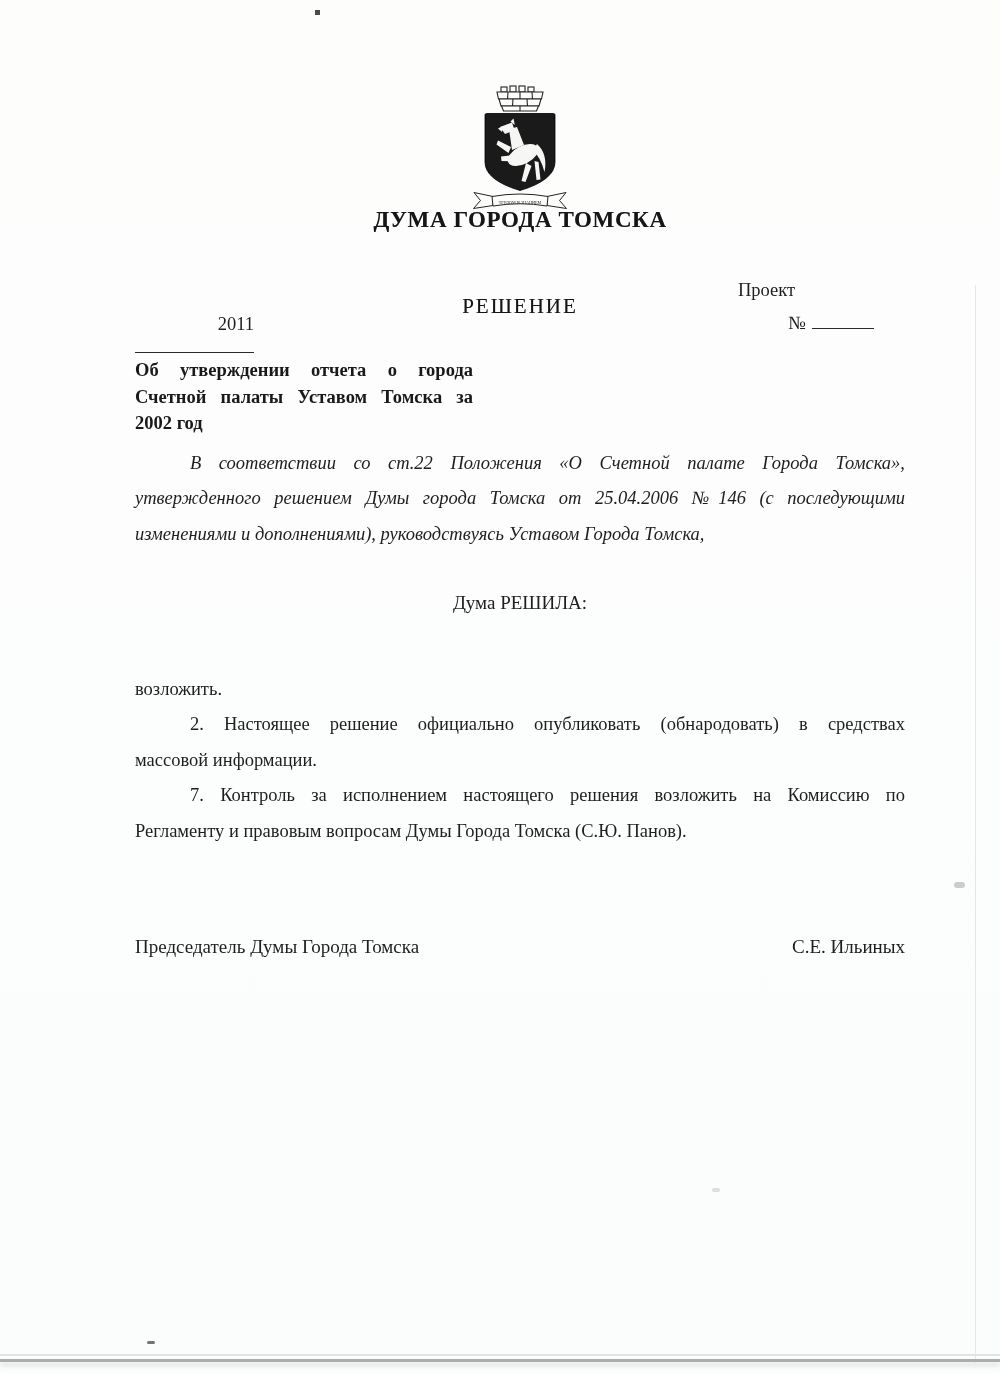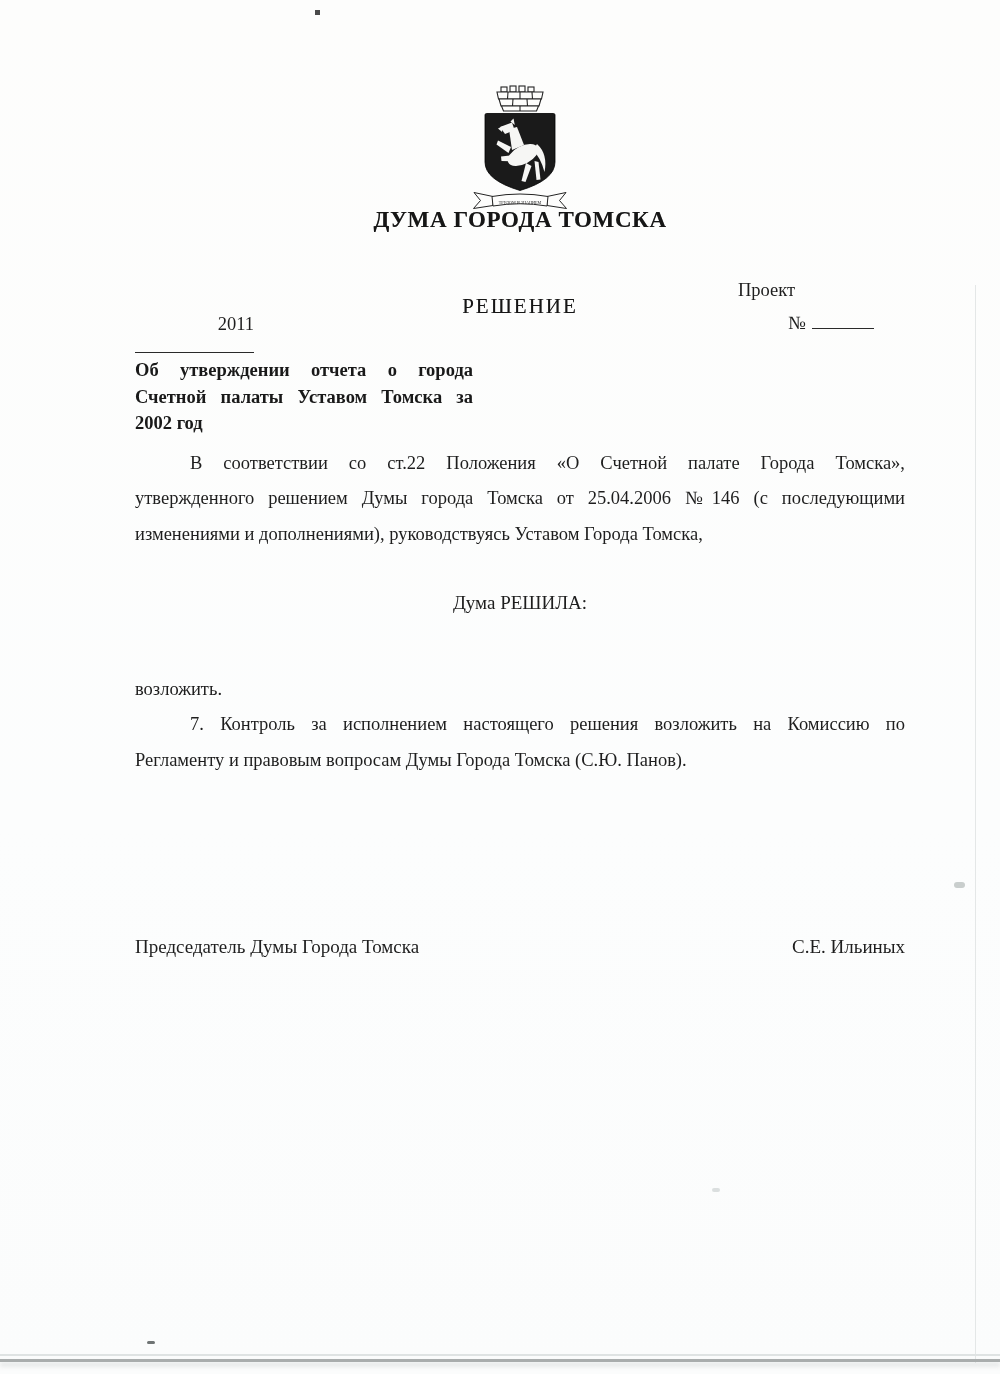--- a/index.html
+++ b/index.html
@@ -53,21 +53,21 @@
     display: inline-block; width: 119px;
     border-bottom: 1.6px solid #2a2a2a;
     text-align: right; padding-bottom: 17px;
   }
 
   
   .subject {
     position: absolute; left: 135px; top: 357px; width: 338px;
     font-weight: 700; font-size: 18.5px; line-height: 26.5px; color: #191919;
   }
-  .intro { position: absolute; left: 135px; top: 446px; width: 770px; font-size: 18.5px; line-height: 35.4px; }
+  .intro { position: absolute; left: 135px; top: 446px; width: 770px; font-size: 18.5px; line-height: 35.4px; font-style: italic; }
   .resolution-heading {
     position: absolute; left: 135px; top: 592px; width: 770px;
     text-align: center; font-size: 19px;
   }
   .items { position: absolute; left: 135px; top: 672px; width: 770px; font-size: 18.5px; line-height: 35.4px; }
 
   .jline { text-align: justify; text-align-last: justify; }
   .lline { text-align: left; text-align-last: left; }
   .indent { text-indent: 55px; }
 
@@ -161,20 +161,24 @@
     <div class="lline">изменениями и дополнениями), руководствуясь Уставом Города Томска,</div>
   </div>
 
   <div class="resolution-heading">Дума РЕШИЛА:</div>
 
   <div class="items">
     <div>
       <div class="lline">возложить.</div>
     </div>
     <div>
+      <div class="jline indent">2. Настоящее решение официально опубликовать (обнародовать) в средствах</div>
+      <div class="lline">массовой информации.</div>
+    </div>
+    <div>
       <div class="jline indent">7. Контроль за исполнением настоящего решения возложить на Комиссию по</div>
       <div class="lline">Регламенту и правовым вопросам Думы Города Томска (С.Ю. Панов).</div>
     </div>
   </div>
 
   <div class="signature">
     <span>Председатель Думы Города Томска</span>
     <span>С.Е. Ильиных</span>
   </div>
 

